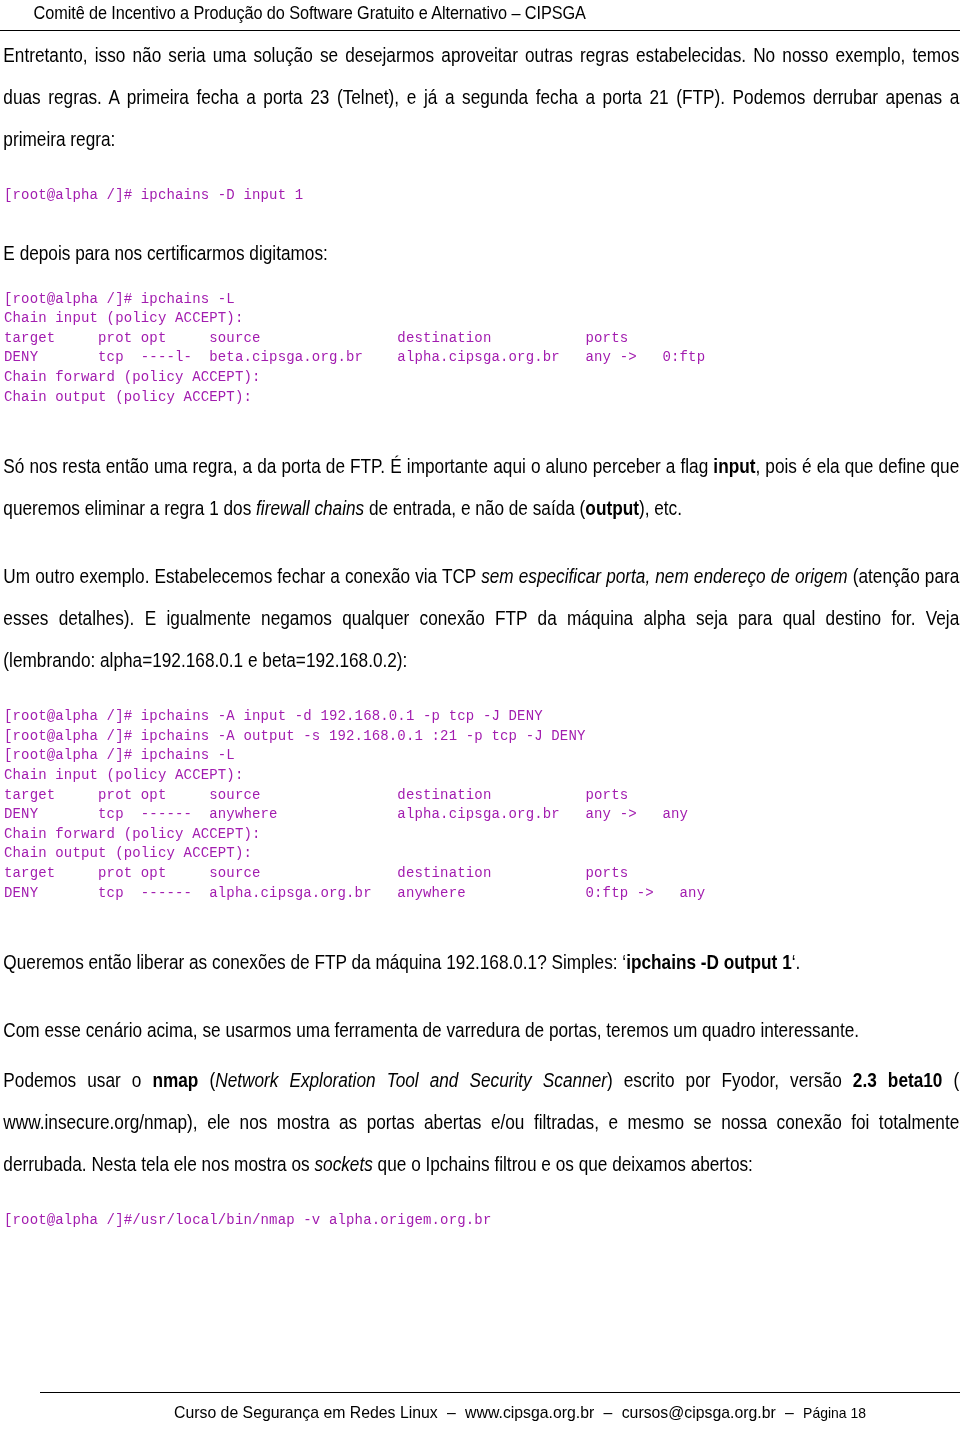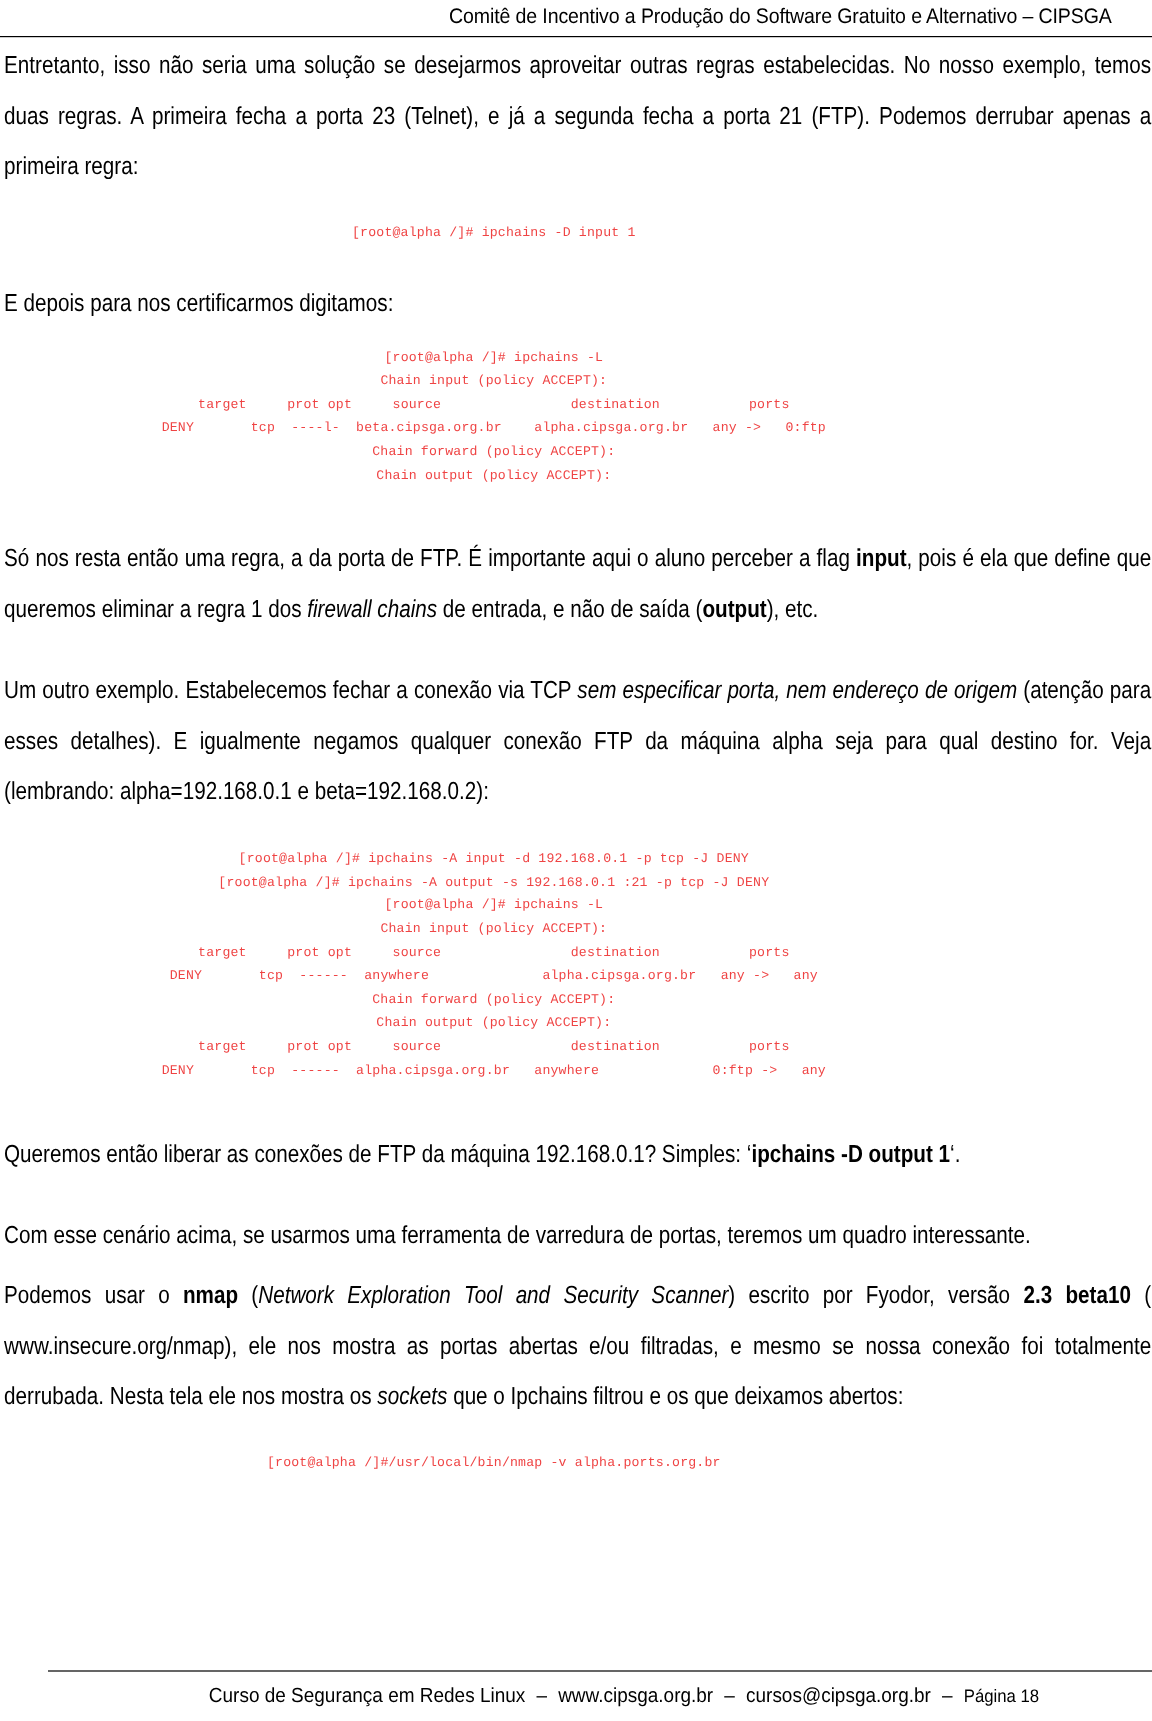--- a/index.html
+++ b/index.html
@@ -17,21 +17,21 @@
     color: #000000;
   }
 
   
   .header {
     position: absolute;
     left: 0;
     top: 0;
     width: 960px;
     height: 34px;
-    text-align: right;
+    text-align: left;
   }
   .header-title {
     display: block;
     font-family: "Liberation Sans", sans-serif;
     font-size: 17.5px;
     line-height: 26px;
     letter-spacing: -0.1px;
     transform: scaleX(0.93);
     transform-origin: center top;
     white-space: nowrap;
@@ -68,26 +68,25 @@
   p.para.nojust { text-align: left; }
 
   p.para b { font-weight: bold; }
   p.para i { font-style: italic; }
 
   
   pre.code {
     margin: 0;
     padding: 0 0 0 4px;
     font-family: "Liberation Mono", "DejaVu Sans Mono", monospace;
-    font-size: 11px;
+    font-size: 14px;
     line-height: 19.6px;
     white-space: pre;
-    color: #ef4444;
+    color: #a21caf;
     letter-spacing: 0.15px;
-    text-align: center;
   }
 
   .sp-xs { height: 8px; }
   .sp-s  { height: 16px; }
   .sp-m  { height: 26px; }
   .sp-l  { height: 38px; }
 
   
   .footer {
     position: absolute;
@@ -179,21 +178,21 @@
     <div class="sp-m"></div>
 
     <p class="para">Com esse cenário acima, se usarmos uma ferramenta de varredura de portas, teremos um quadro interessante.</p>
 
     <div class="sp-xs"></div>
 
     <p class="para"><span>Podemos usar o </span><b>nmap</b><span> (</span><i>Network Exploration Tool and Security Scanner</i><span>) escrito por Fyodor, versão </span><b>2.3 beta10</b><span> ( www.insecure.org/nmap), ele nos mostra as portas abertas e/ou filtradas, e mesmo se nossa conexão foi totalmente derrubada. Nesta tela ele nos mostra os </span><i>sockets</i><span> que o Ipchains filtrou e os que deixamos abertos:</span></p>
 
     <div class="sp-m"></div>
 
-    <pre class="code">[root@alpha /]#/usr/local/bin/nmap -v alpha.ports.org.br</pre>
+    <pre class="code">[root@alpha /]#/usr/local/bin/nmap -v alpha.origem.org.br</pre>
 
   </div>
 
   <div class="footer">
     <div class="footer-rule"></div>
     <div class="footer-text"><span>Curso de Segurança em Redes Linux</span><span class="dash">–</span><span>www.cipsga.org.br</span><span class="dash">–</span><span>cursos@cipsga.org.br</span><span class="dash">–</span><span class="pagenum">Página 18</span></div>
   </div>
 
 </div>
 

